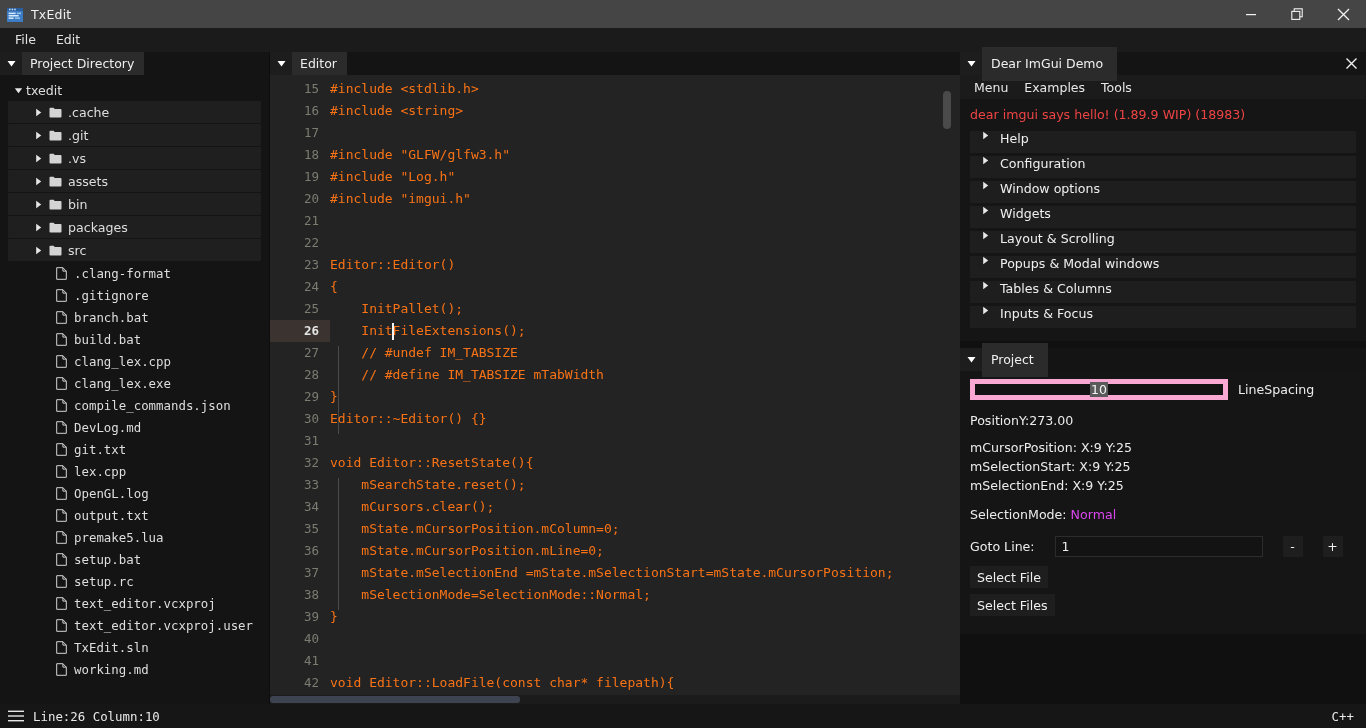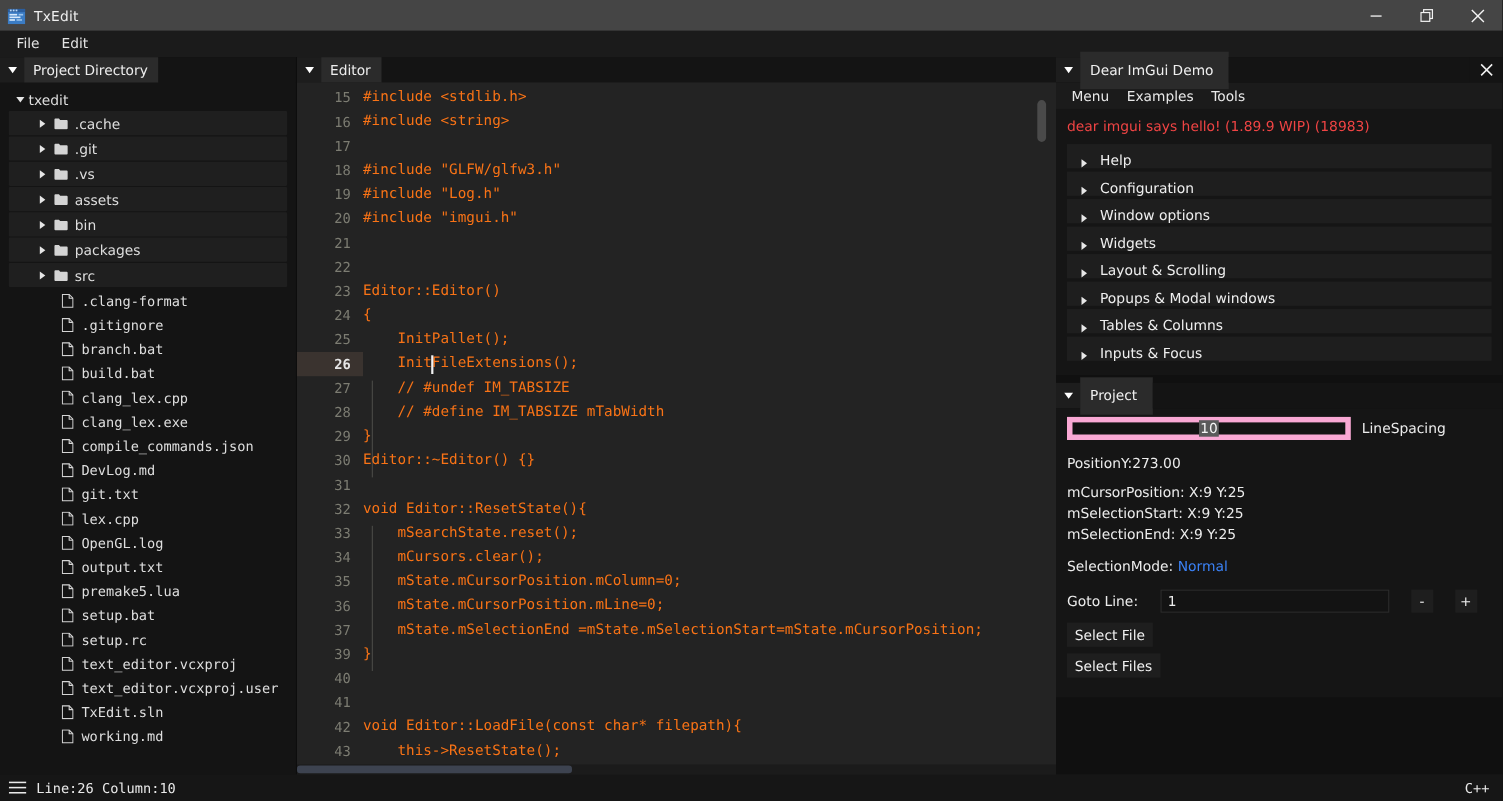--- a/index.html
+++ b/index.html
@@ -112,39 +112,39 @@
     font-size: 12.5px; color: #f0f0f0; height: 34px; display: flex; align-items: center;
     padding: 0 14px 0 9px; background: #2b2b2b;
   }
   .ig-title-fill { flex: 1; height: 23px; background: #141414; }
   .ig-close { width: 30px; height: 23px; display:flex; align-items:center; justify-content:center; color:#f0f0f0; }
   .ig-menubar { height: 24px; flex: 0 0 24px; background: #1b1b1b; display: flex; align-items: center; padding-left: 6px; }
   .ig-menubar .mi { font-size: 12.5px; color: #e8e8e8; padding: 3px 8px; }
   .ig-body { padding: 8px 10px 10px 10px; }
   .ig-hello { font-size: 12.6px; color: #ef4444; margin: 0 0 9px 0; }
   .ig-header {
-    height: 22px; background: #1e1e1e; display: flex; align-items: flex-end;
+    height: 22px; background: #1e1e1e; display: flex; align-items: flex-start;
     margin-bottom: 3px; padding-left: 4px; color: #efefef; font-size: 12.6px;
   }
   .ig-header .arrow { width: 22px; display: flex; align-items: center; justify-content: center; }
   .ig-header .hl { margin-left: 4px; }
 
   .proj-win { margin-top: 7px; }
   .proj-body { padding: 8px 10px 12px 10px; }
   .ln-row { display: flex; align-items: center; gap: 10px; margin-bottom: 13px; }
   .ln-input {
     width: 258px; height: 21px; background: #131313; border: 5px solid #f9a8d4;
     display: flex; align-items: center; justify-content: center;
   }
   .ln-input .val { font-size: 12.5px; color: #f5f5f5; background: #5a5a5a; padding: 0 1px; }
   .ln-label { font-size: 12.6px; color: #ececec; }
   .pline { font-size: 12.6px; color: #ececec; margin-bottom: 4px; }
   .pline.gap { margin-bottom: 12px; }
   .pline.gap2 { margin-bottom: 14px; }
-  .pline .accent { color: #3b82f6; }
+  .pline .accent { color: #d946ef; }
   .goto-row { display: flex; align-items: center; gap: 20px; margin-bottom: 9px; }
   .goto-label { font-size: 12.6px; color: #ececec; }
   .goto-input {
     width: 208px; height: 21px; background: #131313; border: 1px solid #2c2c2c;
     display: flex; align-items: center; padding-left: 6px;
     font-size: 12.5px; color: #ededed;
   }
   .sq-btn {
     width: 20px; height: 21px; background: #1e1e1e; display: flex; align-items: center;
     justify-content: center; font-size: 12.5px; color: #ededed;
@@ -603,20 +603,24 @@
             </div>
           <div class="cline">
               <span class="gutter">36</span>
               <span class="ctext">    mState.mCursorPosition.mLine=0;</span>
             </div>
           <div class="cline">
               <span class="gutter">37</span>
               <span class="ctext">    mState.mSelectionEnd =mState.mSelectionStart=mState.mCursorPosition;</span>
             </div>
           <div class="cline">
+              <span class="gutter">38</span>
+              <span class="ctext">    mSelectionMode=SelectionMode::Normal;</span>
+            </div>
+          <div class="cline">
               <span class="gutter">39</span>
               <span class="ctext">}</span>
             </div>
           <div class="cline">
               <span class="gutter">40</span>
               <span class="ctext"></span>
             </div>
           <div class="cline">
               <span class="gutter">41</span>
               <span class="ctext"></span>

